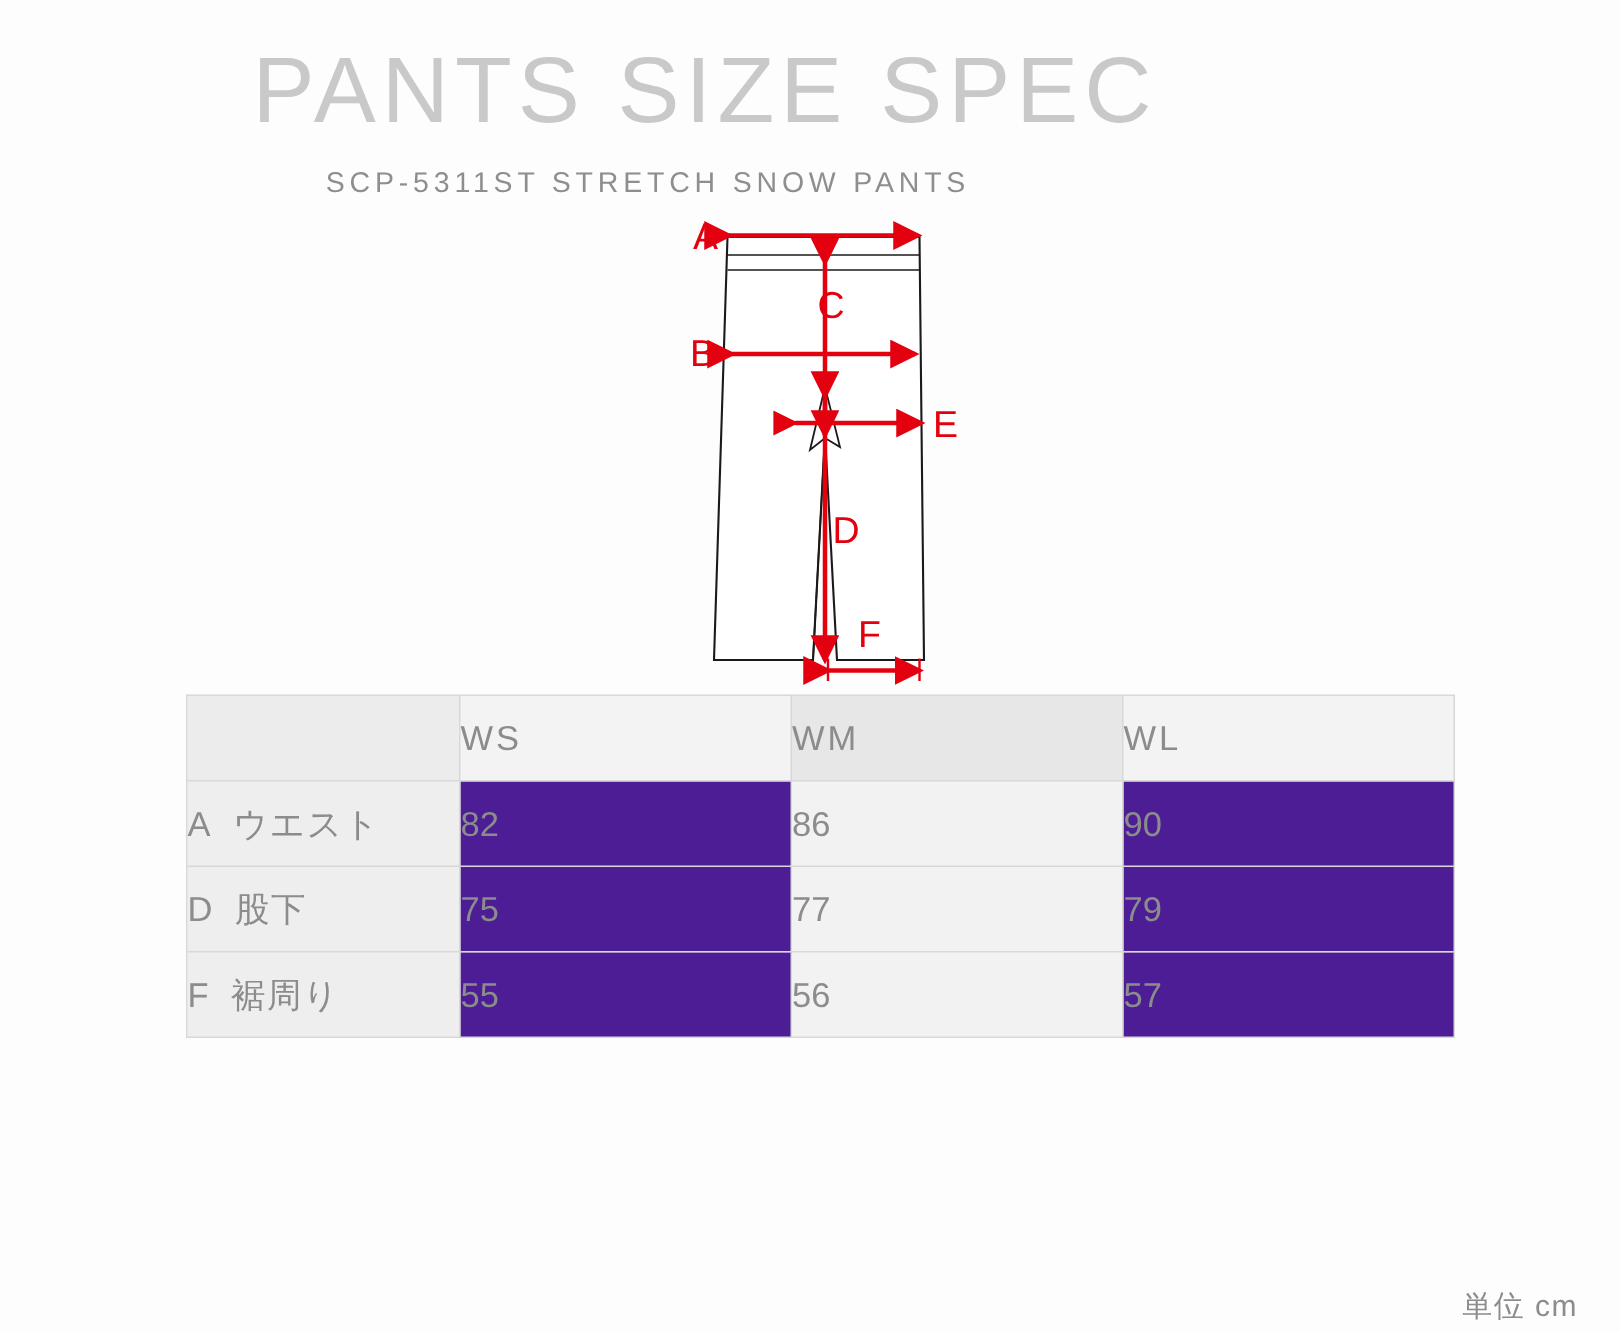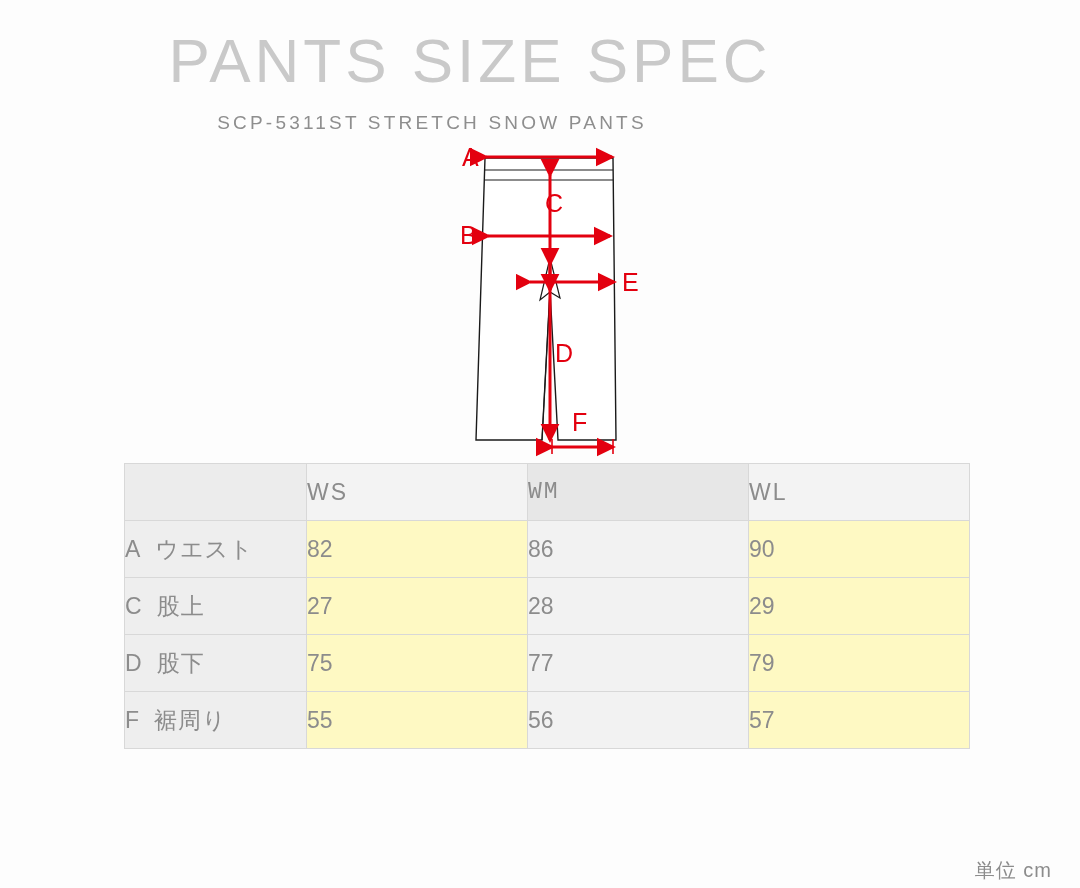--- a/index.html
+++ b/index.html
@@ -72,31 +72,31 @@
     font-size: 23px;
     color: #8c8c8c;
     text-align: left;
     padding: 0;
   }
   .spec-table .col-label { width: 182px; }
   .spec-table .col-size  { width: 221px; }
 
   .head-blank { background: #ececec; }
   .head-cell  { background: #f3f3f3; font-size: 24px; letter-spacing: 2px; }
-  .head-cell.highlight { background: #e7e7e7; font-family: Liberation Mono, monospace; }
+  .head-cell.highlight { background: #e7e7e7; }
 
   .row-label {
     background: #eeeeee;
     text-align: left;
     padding-left: 28px;
     font-size: 21px;
     letter-spacing: 1px;
   }
   .row-label .key { margin-right: 14px; }
-  .cell { background: #fef9c3; font-size: 24px; }
+  .cell { background: #4c1d95; font-size: 24px; }
   .cell.highlight { background: #f2f2f2; }
 
   
   .unit-note {
     position: absolute;
     right: 28px;
     bottom: 4px;
     font-size: 20px;
     color: #8c8c8c;
     letter-spacing: 1px;
@@ -174,28 +174,20 @@
       <tr>
         <td class="row-label">
           <span class="key">A</span><span>ウエスト</span>
         </td>
         <td class="cell">82</td>
         <td class="cell highlight">86</td>
         <td class="cell">90</td>
       </tr>
       <tr>
         <td class="row-label">
-          <span class="key">C</span><span>股上</span>
-        </td>
-        <td class="cell">27</td>
-        <td class="cell highlight">28</td>
-        <td class="cell">29</td>
-      </tr>
-      <tr>
-        <td class="row-label">
           <span class="key">D</span><span>股下</span>
         </td>
         <td class="cell">75</td>
         <td class="cell highlight">77</td>
         <td class="cell">79</td>
       </tr>
       <tr>
         <td class="row-label">
           <span class="key">F</span><span>裾周り</span>
         </td>

